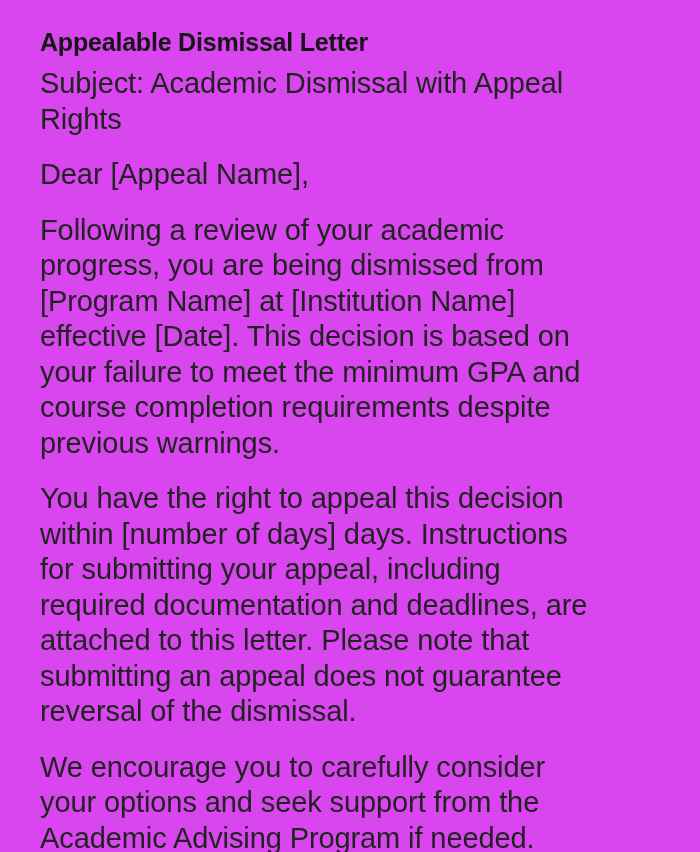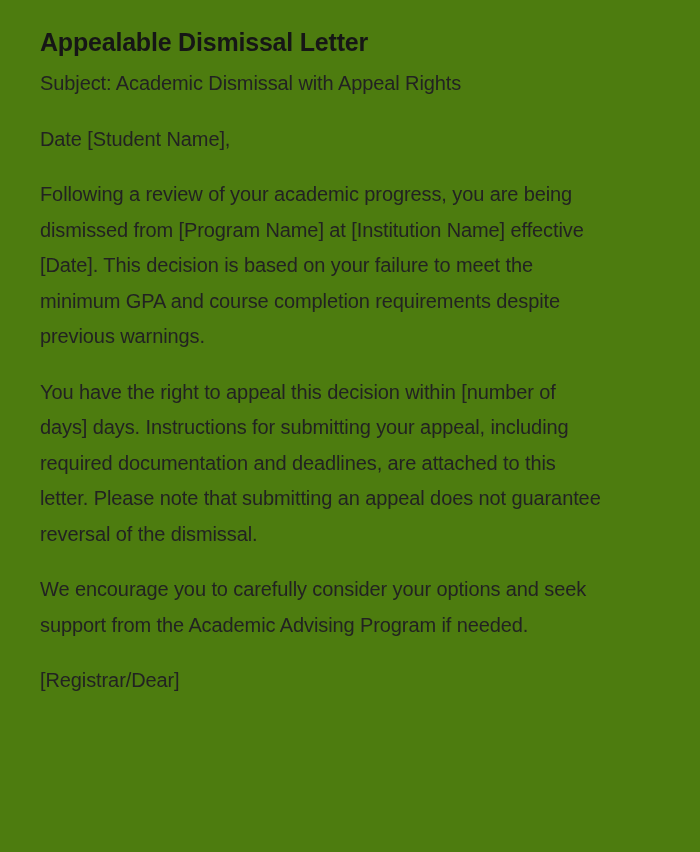--- a/index.html
+++ b/index.html
@@ -6,55 +6,55 @@
     margin: 0;
     padding: 0;
     background: #ffffff;
   }
   .page {
     position: relative;
     width: 700px;
     height: 852px;
     box-sizing: border-box;
     padding: 26px 0 0 40px;
-    background: #4d7c0f;
+    background: #d946ef;
     font-family: "Liberation Sans", sans-serif;
     overflow: hidden;
   }
   .content {
     width: 576px;
   }
   h1.letter-title {
     margin: 0 0 7px 0;
     font-size: 25px;
     line-height: 33px;
     font-weight: 700;
     letter-spacing: -0.2px;
     color: #161616;
   }
   p.letter-text {
     margin: 0 12px 20px 0;
-    font-size: 20px;
+    font-size: 29px;
     line-height: 35.5px;
     font-weight: 400;
     color: #222222;
     letter-spacing: -0.1px;
   }
 </style>
 </head>
 <body>
 
 <div class="page">
   <div class="content">
 
     <h1 class="letter-title">Appealable Dismissal Letter</h1>
 
     <p class="letter-text">Subject: Academic Dismissal with Appeal Rights</p>
 
-    <p class="letter-text">Date [Student Name],</p>
+    <p class="letter-text">Dear [Appeal Name],</p>
 
     <p class="letter-text">Following a review of your academic progress, you are being dismissed from [Program Name] at [Institution Name] effective [Date]. This decision is based on your failure to meet the minimum GPA and course completion requirements despite previous warnings.</p>
 
     <p class="letter-text">You have the right to appeal this decision within [number of days] days. Instructions for submitting your appeal, including required documentation and deadlines, are attached to this letter. Please note that submitting an appeal does not guarantee reversal of the dismissal.</p>
 
     <p class="letter-text">We encourage you to carefully consider your options and seek support from the Academic Advising Program if needed.</p>
 
 
     <p class="letter-text">[Registrar/Dear]</p>
 

